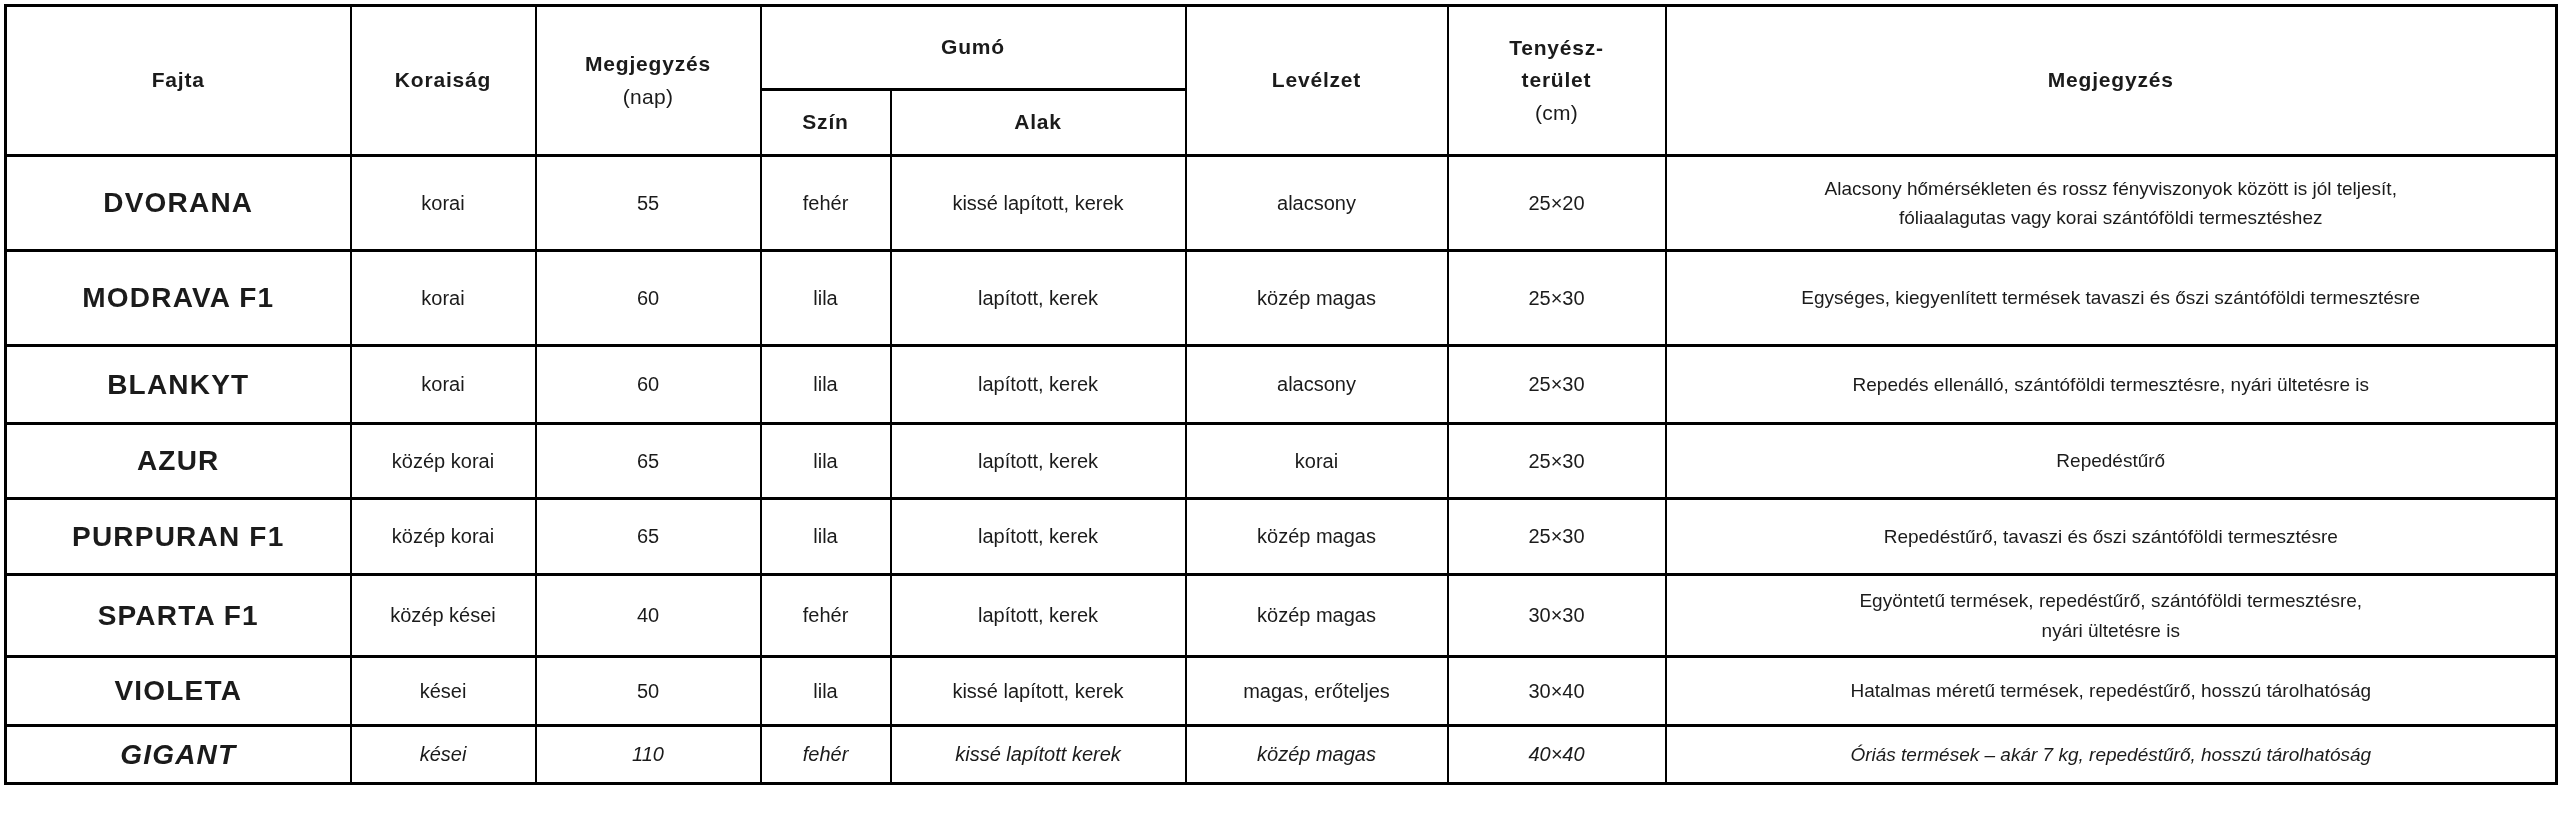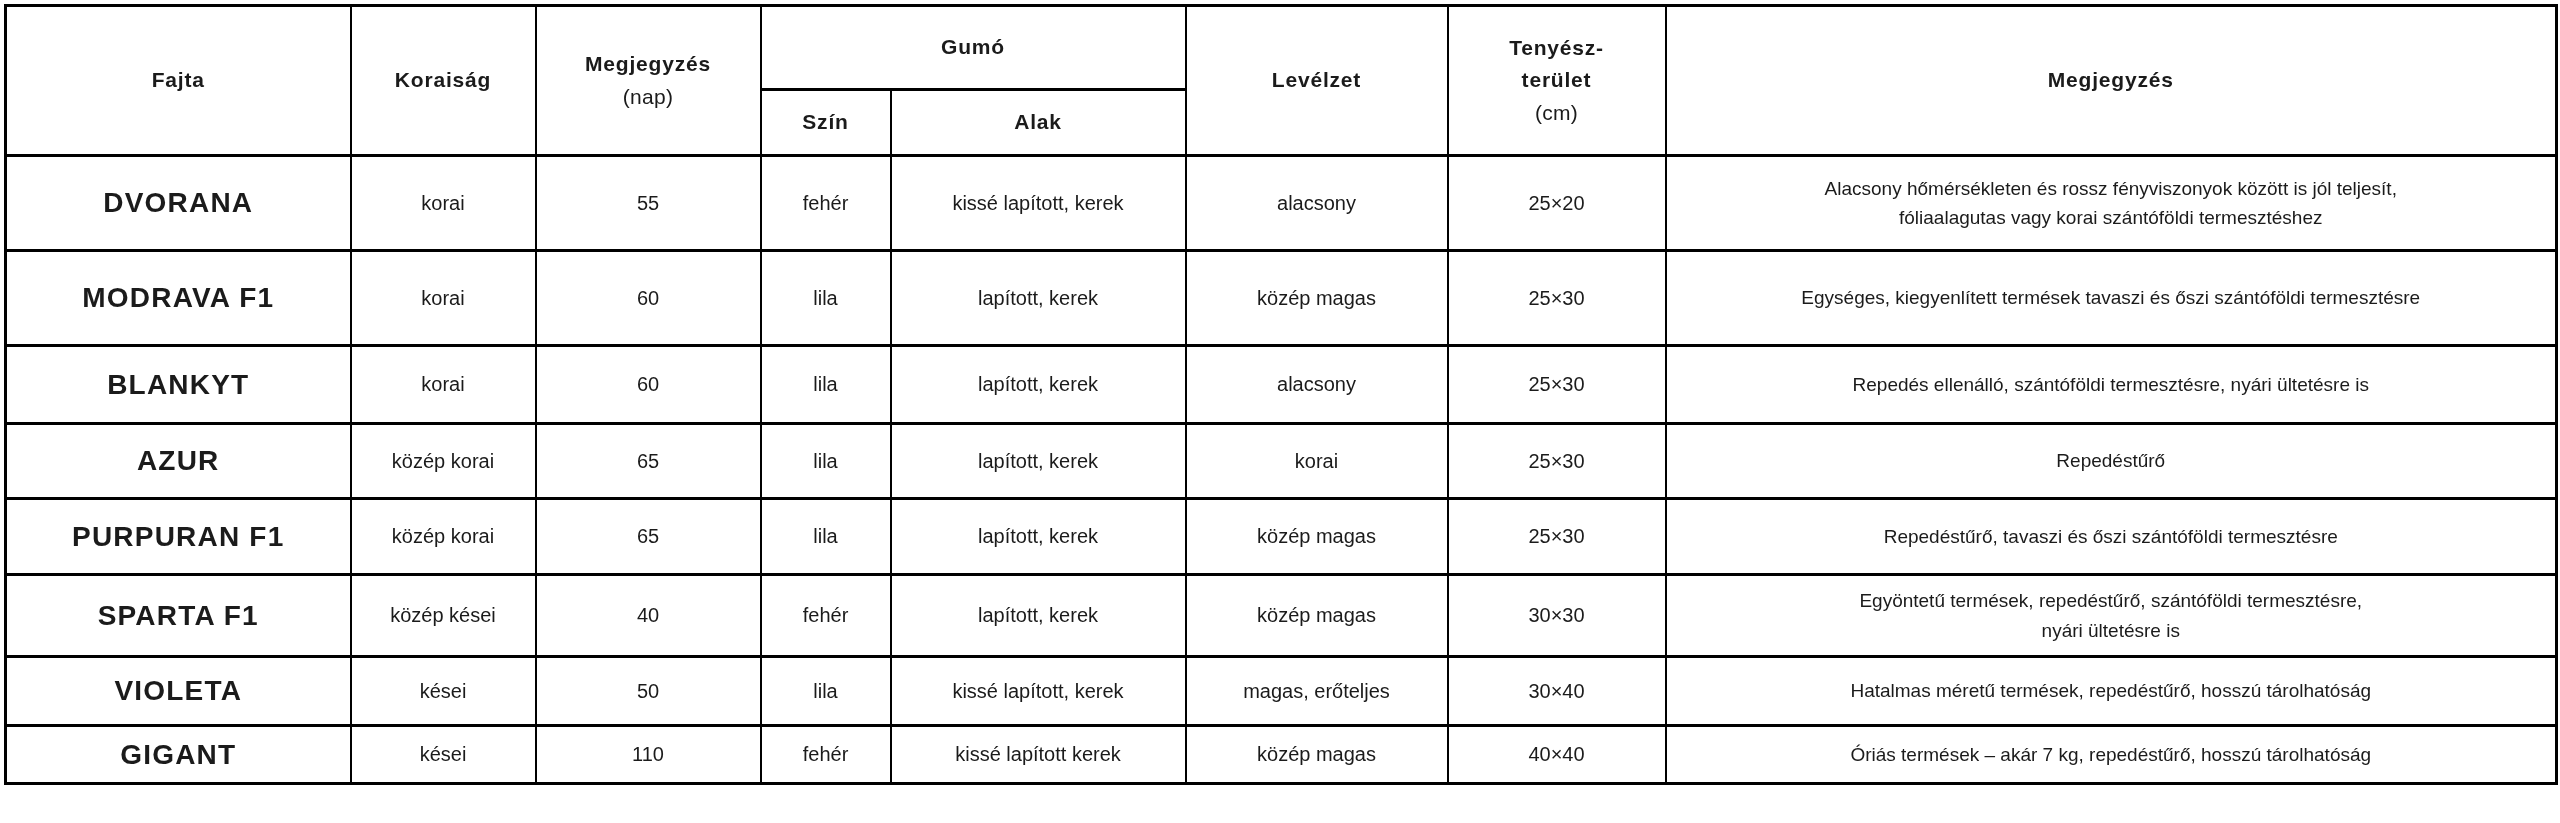--- a/index.html
+++ b/index.html
@@ -53,21 +53,21 @@
   
   thead tr.hdr-top    { height: 84px; }
   thead tr.hdr-sub    { height: 66px; }
   tbody tr:nth-child(1) { height: 95px; }
   tbody tr:nth-child(2) { height: 95px; }
   tbody tr:nth-child(3) { height: 78px; }
   tbody tr:nth-child(4) { height: 75px; }
   tbody tr:nth-child(5) { height: 76px; }
   tbody tr:nth-child(6) { height: 82px; }
   tbody tr:nth-child(7) { height: 69px; }
-  tbody tr:nth-child(8) { height: 58px; }
+  tbody tr:nth-child(8) { height: 58px; font-style: italic; }
 </style>
 </head>
 <body>
 
 <div class="table-wrap">
   <table class="varieties">
     <colgroup>
       <col style="width:345px">
       <col style="width:185px">
       <col style="width:225px">

